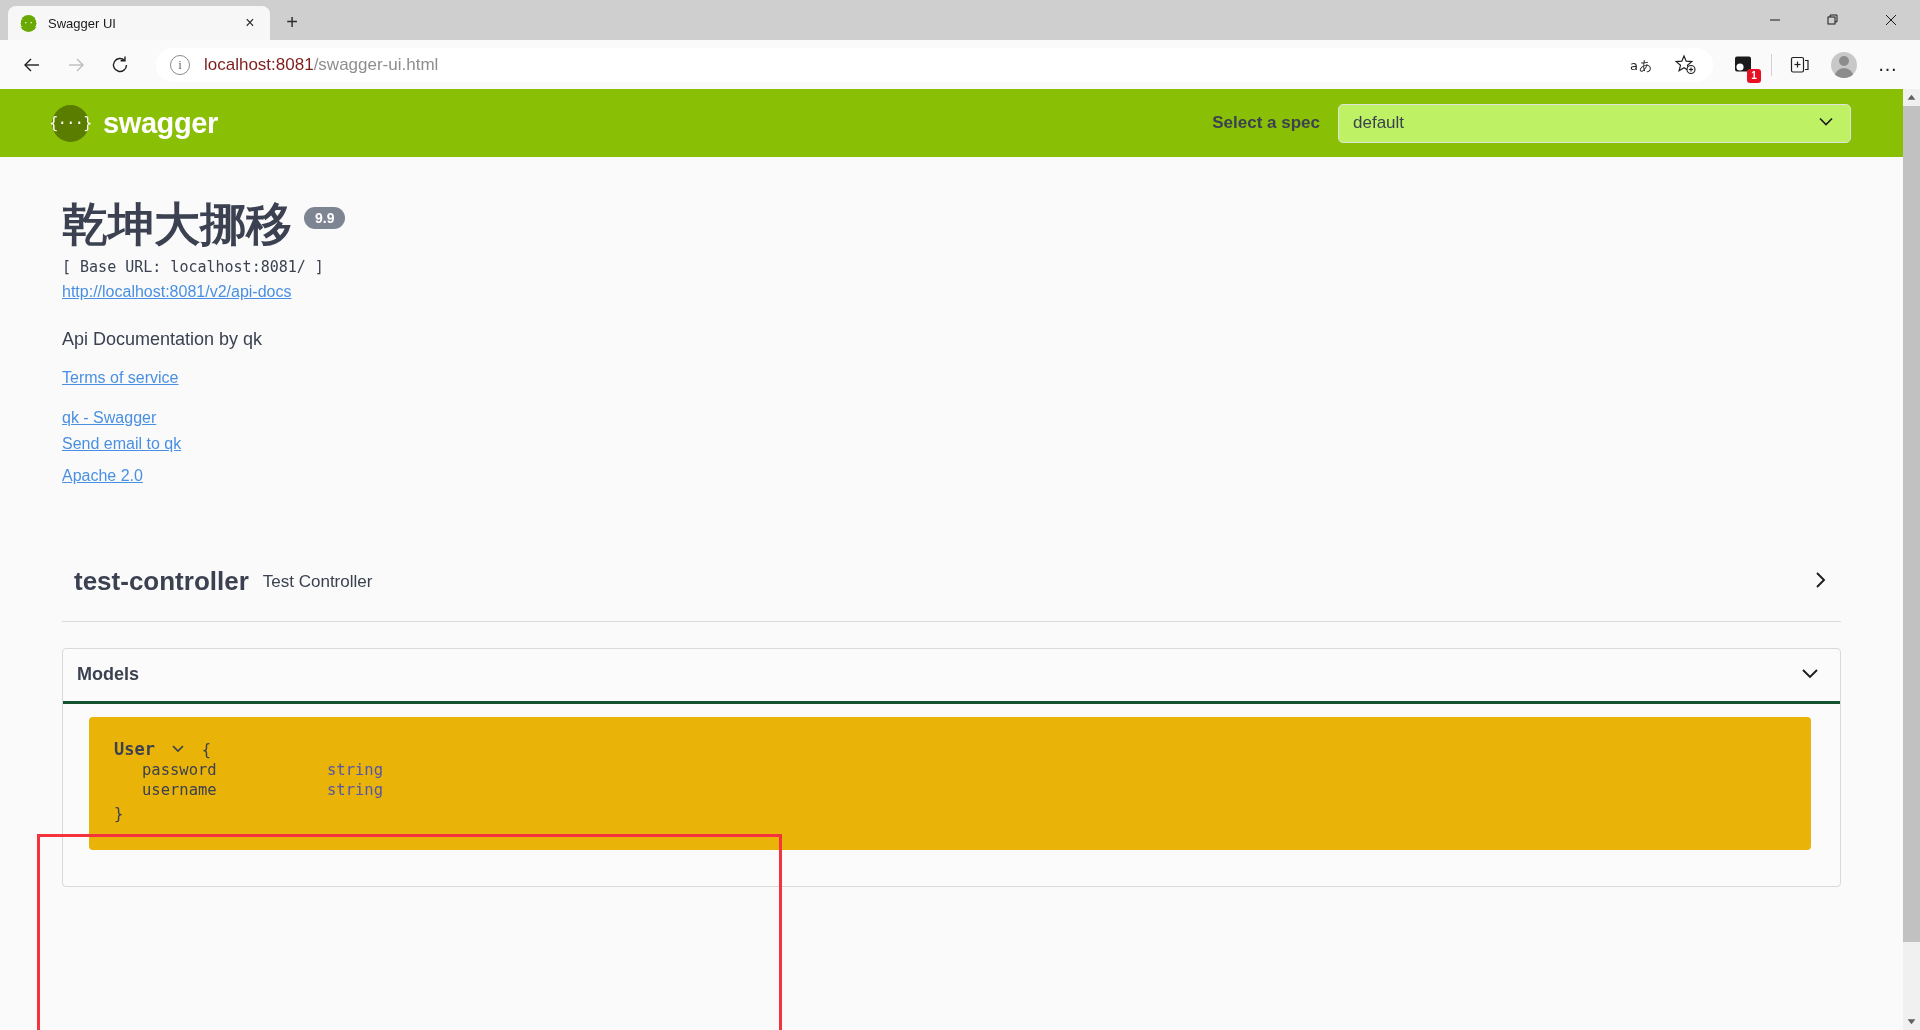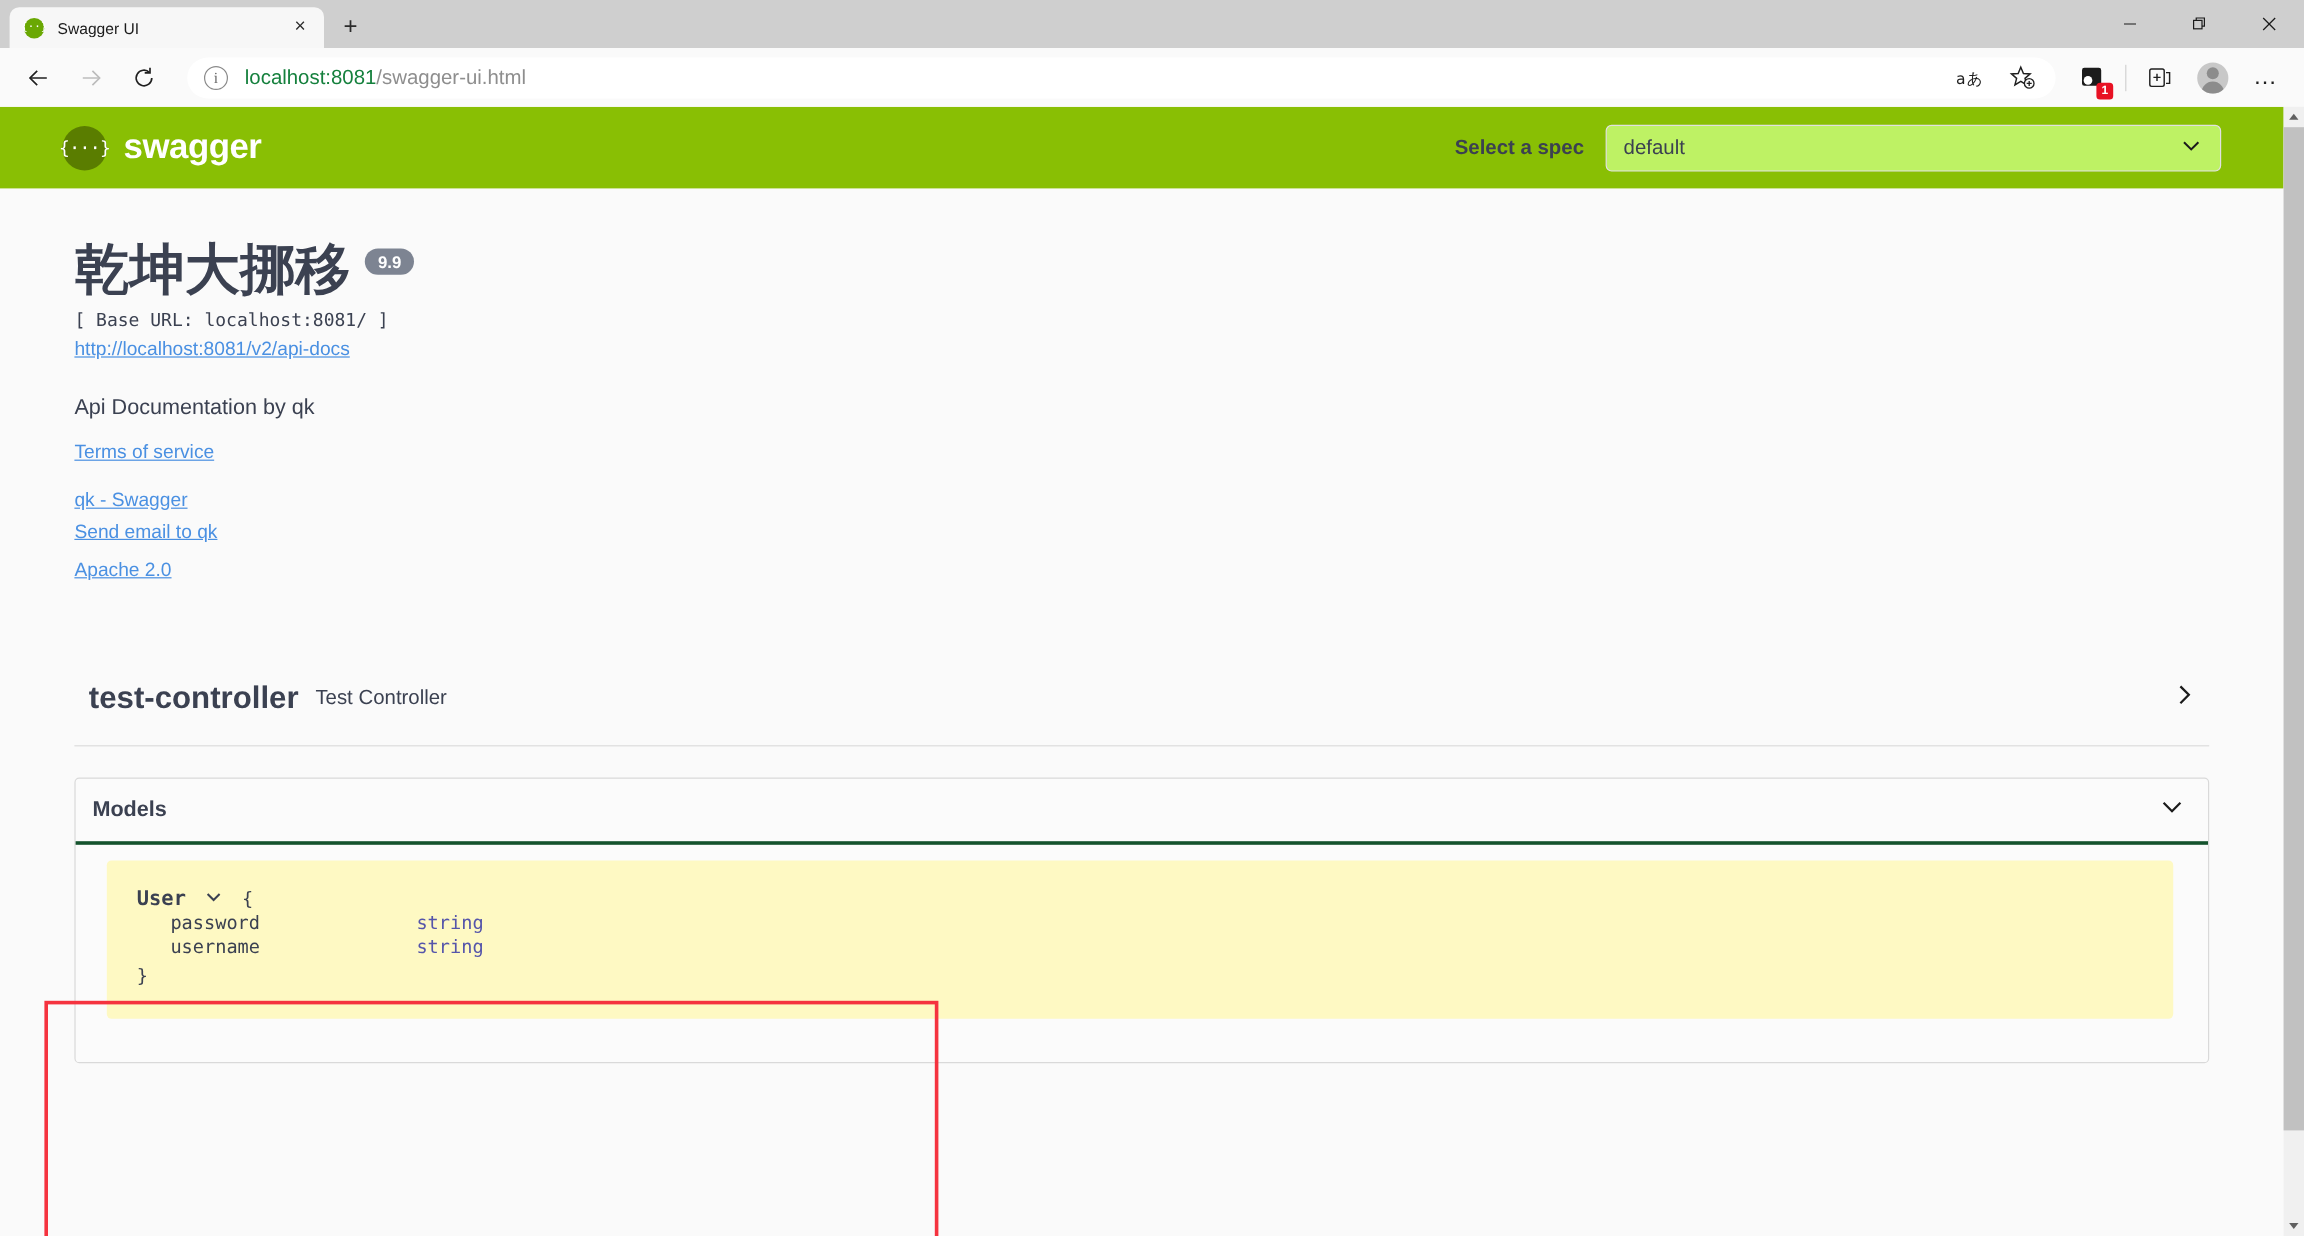--- a/index.html
+++ b/index.html
@@ -77,21 +77,21 @@
     width: 20px; height: 20px; border-radius: 50%;
     border: 1.4px solid #8a8a8a; color: #6a6a6a;
     display: flex; align-items: center; justify-content: center;
     font-size: 13px; font-family: "Liberation Serif", serif;
     flex: 0 0 auto;
   }
   .url {
     margin-left: 14px; font-size: 17px; color: #8e8e8e;
     white-space: nowrap; overflow: hidden; flex: 1 1 auto;
   }
-  .url b { color: #15803d; font-weight: 400; margin-top: 20px; }
+  .url b { color: #7f1d1d; font-weight: 400; margin-top: 20px; }
   .omni-right { display: flex; align-items: center; flex: 0 0 auto; }
   .badge-wrap { position: relative; }
   .badge {
     position: absolute; right: 1px; bottom: 1px;
     background: #e81123; color: #fff; font-size: 10px; font-weight: bold;
     border-radius: 3px; padding: 0 4px; line-height: 14px; min-width: 14px;
     text-align: center;
   }
   .avatar {
     width: 26px; height: 26px; border-radius: 50%; background: #c8c8c8;
@@ -187,30 +187,30 @@
     border: 1px solid #d9d9d9; border-radius: 4px; background: #fbfbfb;
   }
   .models-head {
     height: 55px; display: flex; align-items: center;
     padding: 0 18px 0 14px; border-bottom: 3px solid #14532d;
   }
   .models-title { font-size: 18px; font-weight: bold; color: #3b4151; }
   .models-chev { margin-left: auto; color: #1b1b1b; }
   .models-body { padding: 13px 26px 36px 26px; }
   .model-box {
-    background: #fef9c3; border-radius: 4px; padding: 22px 0 26px 0;
+    background: #eab308; border-radius: 4px; padding: 22px 0 26px 0;
     width: 1722px;
   }
   .model-code {
     font-family: "DejaVu Sans Mono", monospace; font-size: 15.5px;
     color: #3b4151; line-height: 20px; padding-left: 25px;
   }
   .model-name { font-size: 17px; font-weight: bold; color: #3b4151; }
   .model-toggle { display: inline-block; margin: 0 7px; }
-  .prop-row { display: flex; padding-left: 28px; gap: 20px; }
+  .prop-row { display: flex; padding-left: 28px; }
   .prop-name { width: 185px; }
   .prop-type { color: #55a; }
 
   
   .red-box {
     position: absolute; left: 37px; top: 745px;
     width: 745px; height: 260px;
     border: 3px solid #f5333f; pointer-events: none;
   }
 

